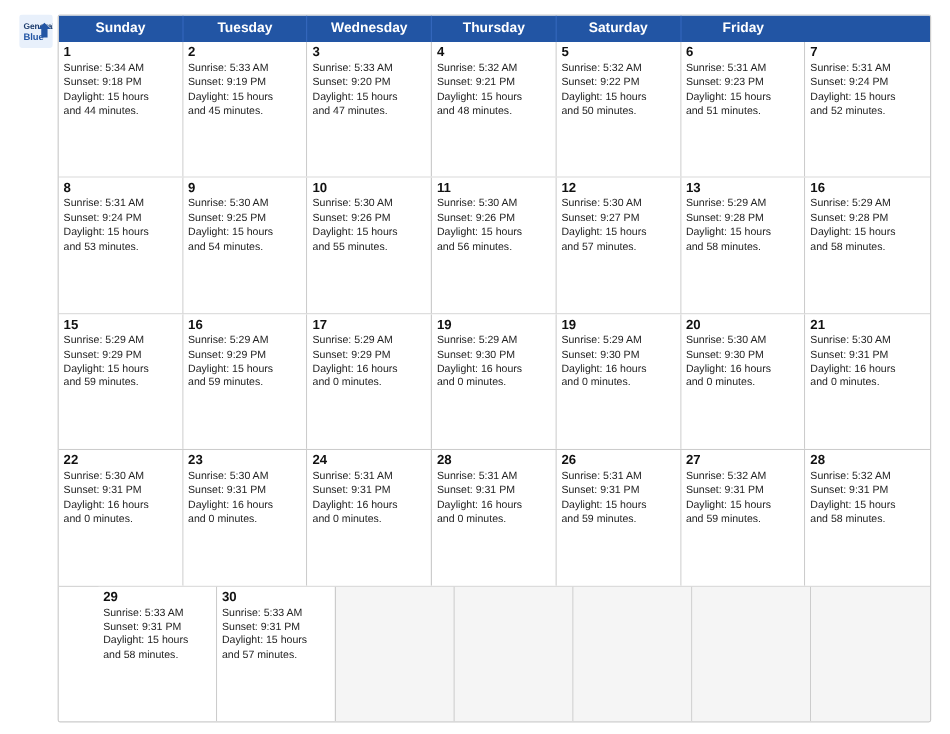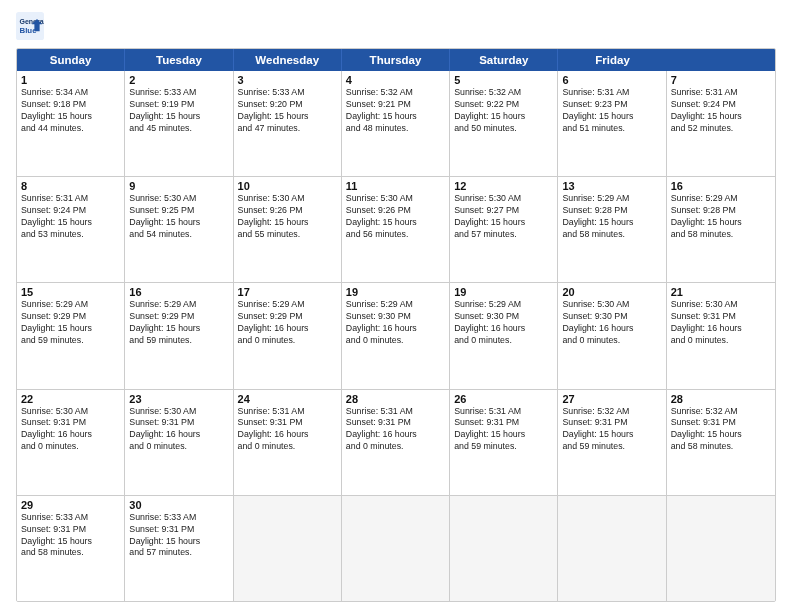--- a/index.html
+++ b/index.html
@@ -8,21 +8,20 @@
       height: 612px;
       background: #fff;
       font-family: Arial, sans-serif;
       overflow: hidden;
     }
     .page {
       width: 792px;
       height: 612px;
       padding: 12px 16px 10px 16px;
       display: flex;
-      flex-direction: column;
     }
     .header {
       display: flex;
       justify-content: space-between;
       align-items: flex-start;
       margin-bottom: 8px;
     }
     .logo {
       display: flex;
       align-items: center;
@@ -71,21 +70,21 @@
       flex: 1;
       display: flex;
       flex-direction: column;
     }
     .cal-row {
       display: grid;
       grid-template-columns: repeat(7, 1fr);
       flex: 1;
       border-bottom: 1px solid #ccc;
     }
-    .cal-row:last-child { border-bottom: none; }
+    .cal-row:last-child { border-bottom: none; margin-left: 33px; }
     .cal-cell {
       border-right: 1px solid #ccc;
       padding: 3px 4px 2px 4px;
       font-size: 9.2px;
       color: #222;
       vertical-align: top;
       background: #fff;
       min-height: 0;
     }
     .cal-cell:last-child { border-right: none; }

